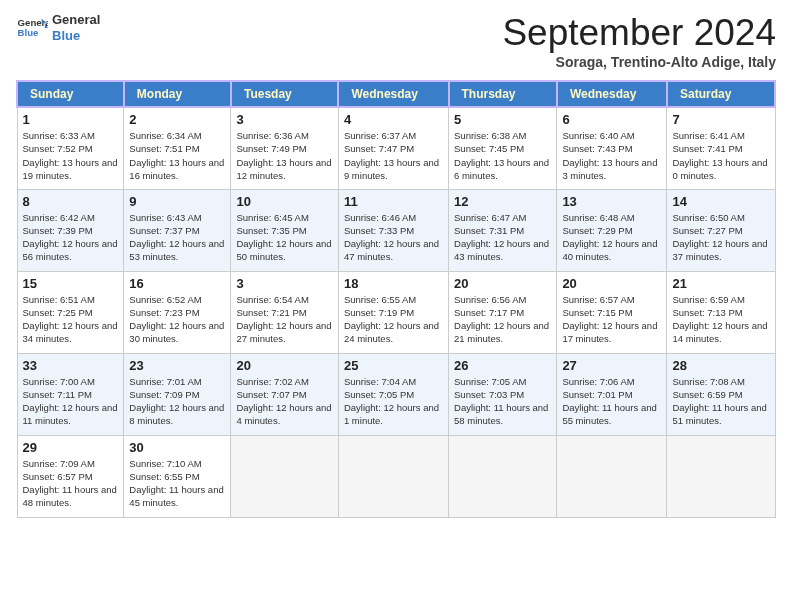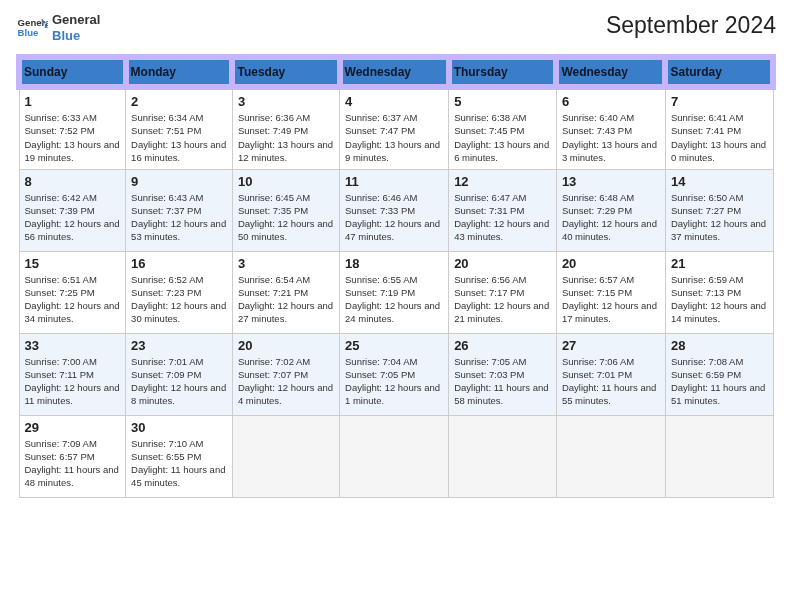--- a/index.html
+++ b/index.html
@@ -34,42 +34,42 @@
       line-height: 1.2;
     }
     .logo-icon {
       width: 32px;
       height: 32px;
     }
     .title-block {
       text-align: right;
     }
     .month-title {
-      font-size: 23px;
+      font-size: 37px;
       font-weight: normal;
       color: #222;
     }
     .location-title {
       font-size: 14px;
       color: #444;
       font-weight: bold;
     }
     .calendar-table {
       width: 100%;
       border-collapse: collapse;
       font-size: 10px;
     }
     .calendar-table th {
       background: #3a7dc9;
-      color: #0f172a;
+      color: #fef9c3;
       text-align: left;
-      padding: 5px 2px;
+      padding: 5px 12px;
       font-size: 12px;
       font-weight: bold;
-      border: 6px solid #c4b5fd;
+      border: 2px solid #c4b5fd;
     }
     .calendar-table td {
       border: 1px solid #ccc;
       vertical-align: top;
       padding: 4px 5px;
       width: 113px;
       height: 82px;
     }
     .calendar-table tr:nth-child(even) td {
       background: #eef4fb;
@@ -104,20 +104,21 @@
         <polygon points="32,8 38,14 32,14" fill="#3a7dc9"></polygon>
         <polygon points="36,14 40,20 36,20" fill="#3a7dc9"></polygon>
       </svg>
       <div class="logo-text">
         <span>General</span><br>
         <span style="color:#3a7dc9">Blue</span>
       </div>
     </div>
     <div class="title-block">
       <div class="month-title">September 2024</div>
+      <div class="location-title">Soraga, Trentino-Alto Adige, Italy</div>
     </div>
   </div>
 
   <table class="calendar-table">
     <thead>
       <tr id="header-row">
           <th>Sunday</th>
           <th>Monday</th>
           <th>Tuesday</th>
           <th>Wednesday</th>

